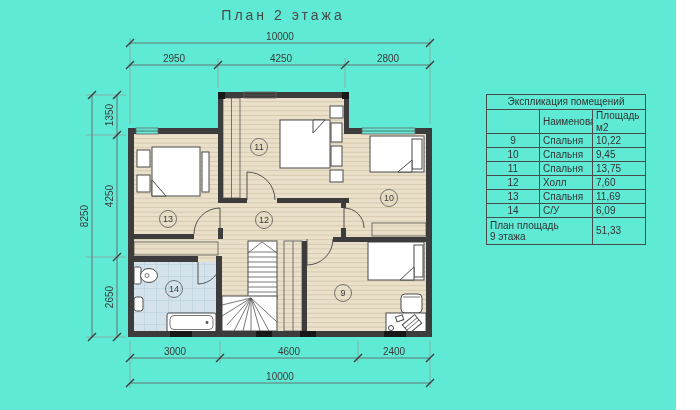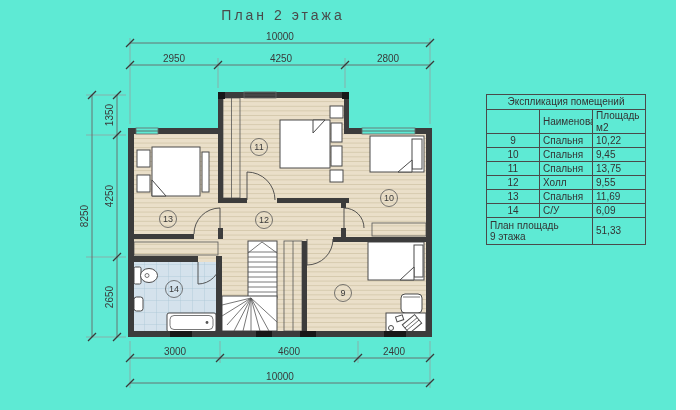--- a/index.html
+++ b/index.html
@@ -335,21 +335,21 @@
           <td class="c-area">9,45</td>
         </tr>
     <tr class="r">
           <td class="c-num">11</td>
           <td class="c-name">Спальня</td>
           <td class="c-area">13,75</td>
         </tr>
     <tr class="r">
           <td class="c-num">12</td>
           <td class="c-name">Холл</td>
-          <td class="c-area">9,55</td>
+          <td class="c-area">7,60</td>
         </tr>
     <tr class="r">
           <td class="c-num">13</td>
           <td class="c-name">Спальня</td>
           <td class="c-area">11,69</td>
         </tr>
     <tr class="r">
           <td class="c-num">14</td>
           <td class="c-name">С/У</td>
           <td class="c-area">6,09</td>

